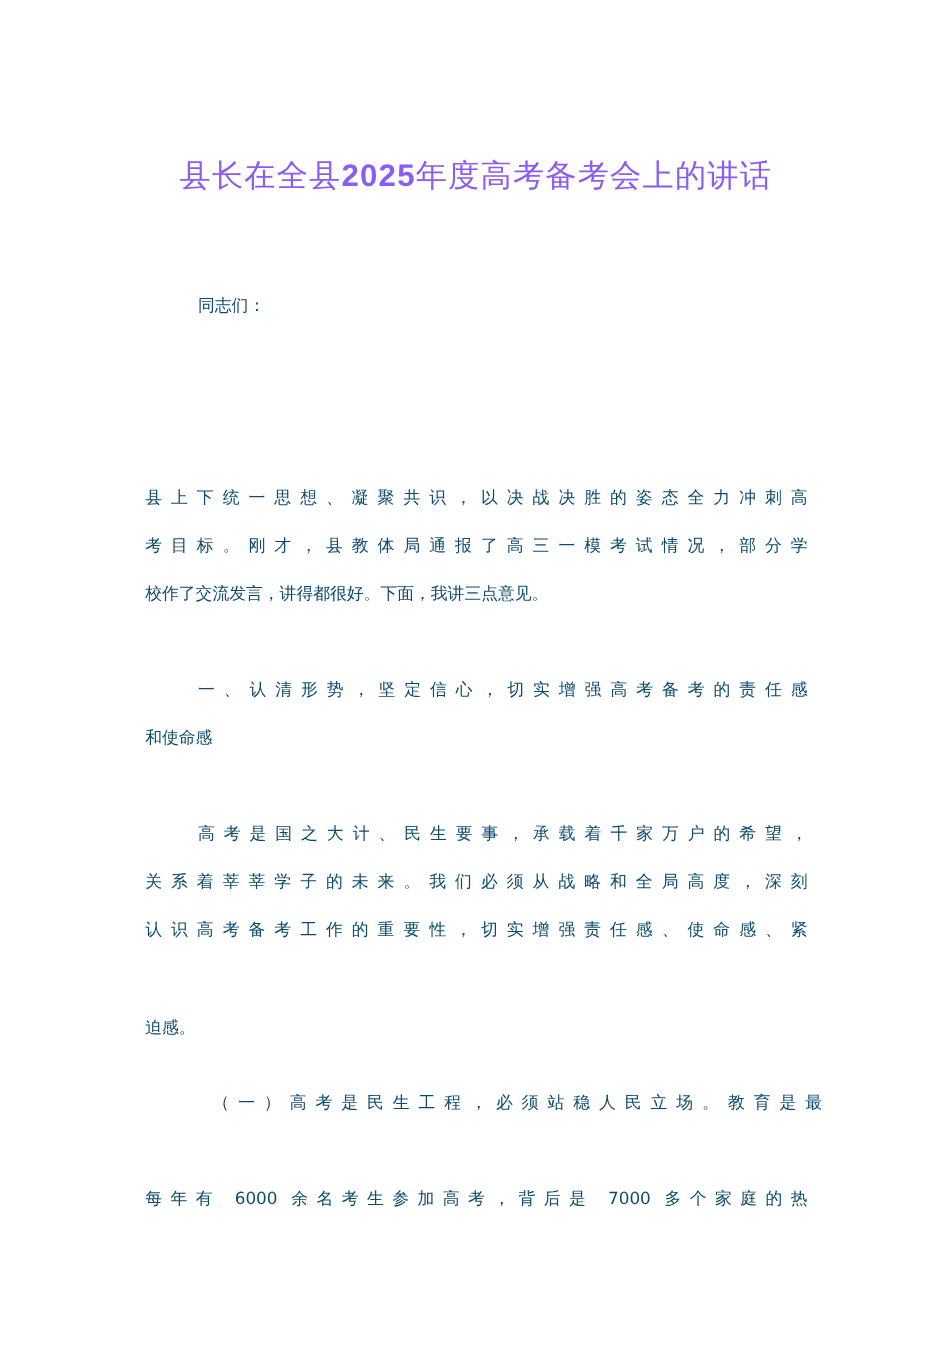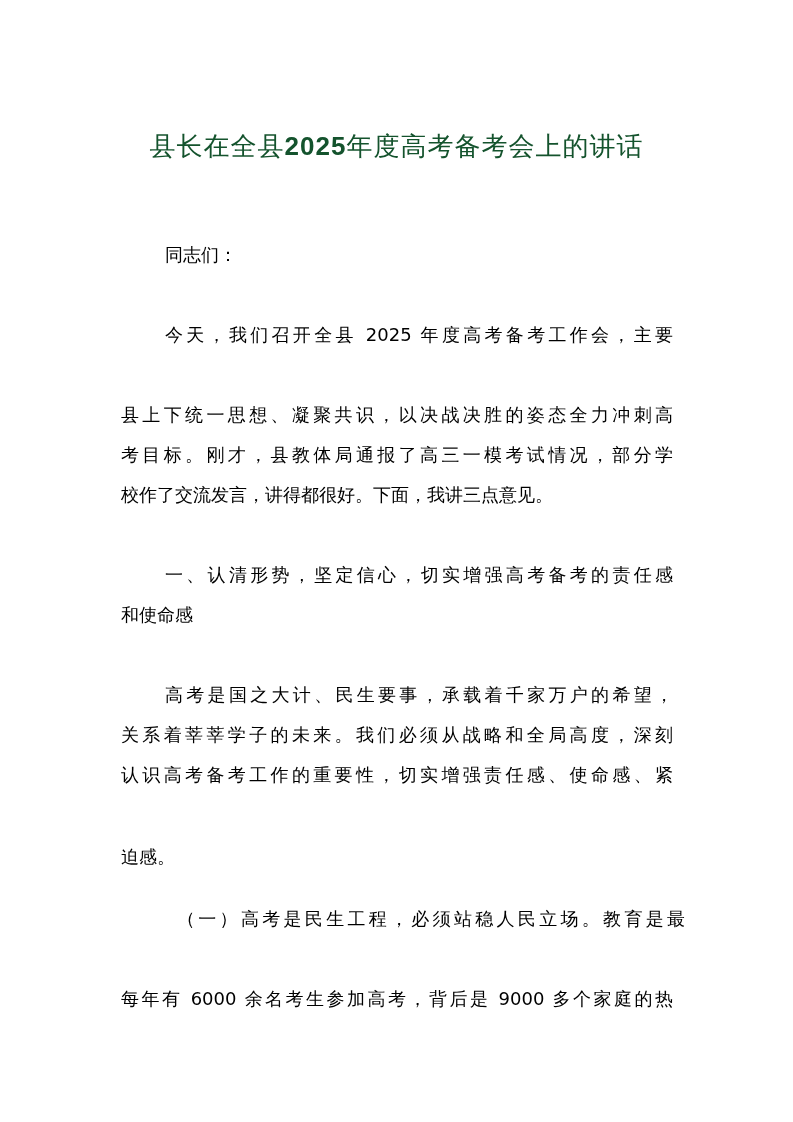--- a/index.html
+++ b/index.html
@@ -23,67 +23,66 @@
       background: #ffffff;
     }
     .title {
       position: absolute;
       top: 126px;
       left: 0;
       width: 793px;
       text-align: center;
       font-size: 26px;
       line-height: 40px;
-      color: #14532d;
+      color: #8b5cf6;
       letter-spacing: 1px;
     }
     .title .num {
       font-weight: bold;
       font-family: "Liberation Sans", "DejaVu Sans", sans-serif;
     }
     .line {
       position: absolute;
       left: 121px;
       width: 552px;
-      font-size: 18px;
+      font-size: 14px;
       line-height: 28px;
       height: 28px;
       white-space: nowrap;
       text-align: justify;
       text-align-last: justify;
-      color: #000000;
+      color: #0c4a6e;
     }
     .line.last {
       text-align-last: left;
     }
     .line.indent {
       left: 165px;
       width: 508px;
     }
   </style>
 </head>
 <body>
 
 <div class="page">
 
   <div class="title">
     <span>县长在全县</span><span class="num">2025</span><span>年度高考备考会上的讲话</span>
   </div>
 
   <div class="line indent last" style="top:241px;">同志们：</div>
 
-  <div class="line indent" style="top:321px;">今天，我们召开全县 2025 年度高考备考工作会，主要</div>
   <div class="line" style="top:401px;">县上下统一思想、凝聚共识，以决战决胜的姿态全力冲刺高</div>
   <div class="line" style="top:441px;">考目标。刚才，县教体局通报了高三一模考试情况，部分学</div>
   <div class="line last" style="top:481px;">校作了交流发言，讲得都很好。下面，我讲三点意见。</div>
 
   <div class="line indent" style="top:561px;">一、认清形势，坚定信心，切实增强高考备考的责任感</div>
   <div class="line last" style="top:601px;">和使命感</div>
 
   <div class="line indent" style="top:681px;">高考是国之大计、民生要事，承载着千家万户的希望，</div>
   <div class="line" style="top:721px;">关系着莘莘学子的未来。我们必须从战略和全局高度，深刻</div>
   <div class="line" style="top:761px;">认识高考备考工作的重要性，切实增强责任感、使命感、紧</div>
   <div class="line last" style="top:807px;margin-top:36px;">迫感。</div>
 
   <div class="line indent" style="top:905px;margin-left:12px;">（一）高考是民生工程，必须站稳人民立场。教育是最</div>
-  <div class="line" style="top:985px;">每年有 6000 余名考生参加高考，背后是 9000 多个家庭的热</div>
+  <div class="line" style="top:985px;">每年有 6000 余名考生参加高考，背后是 7000 多个家庭的热</div>
 
 </div>
 
 </body></html>

